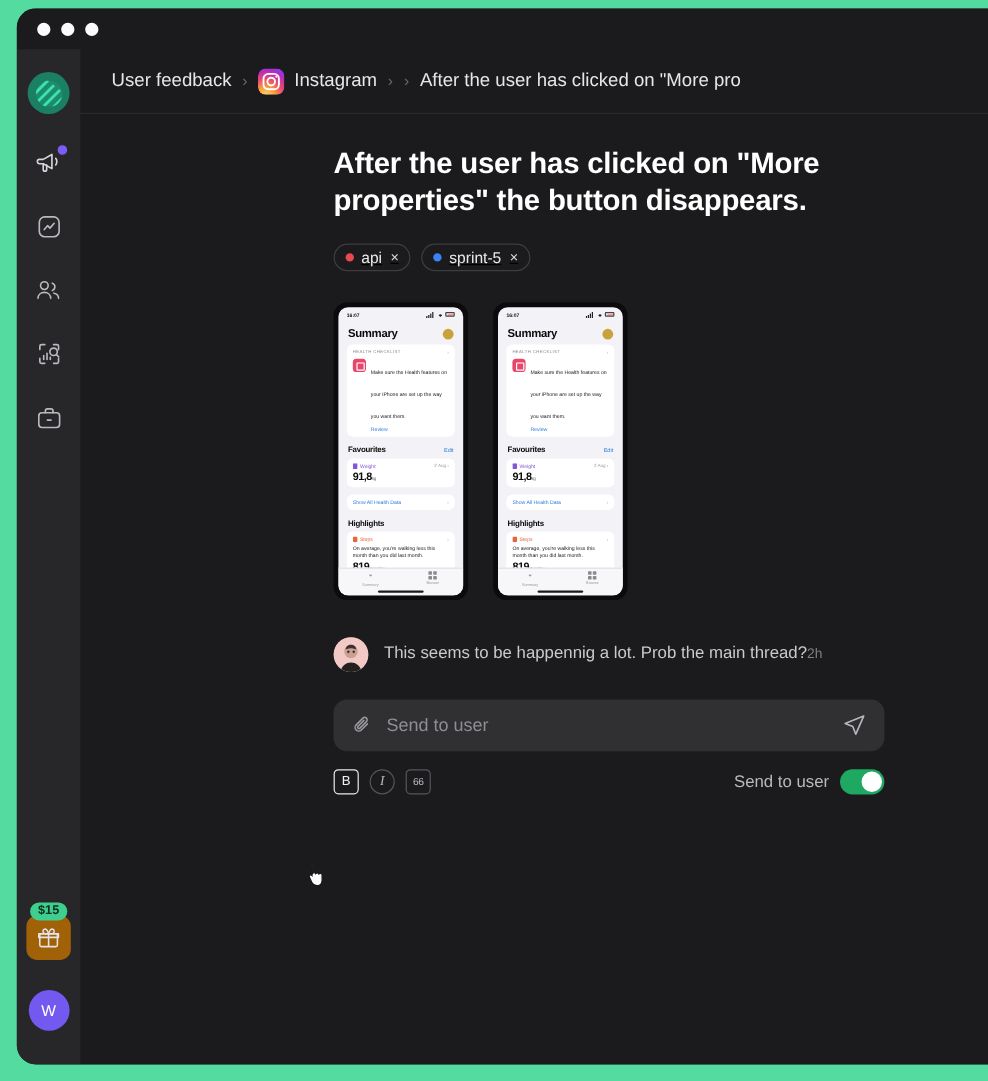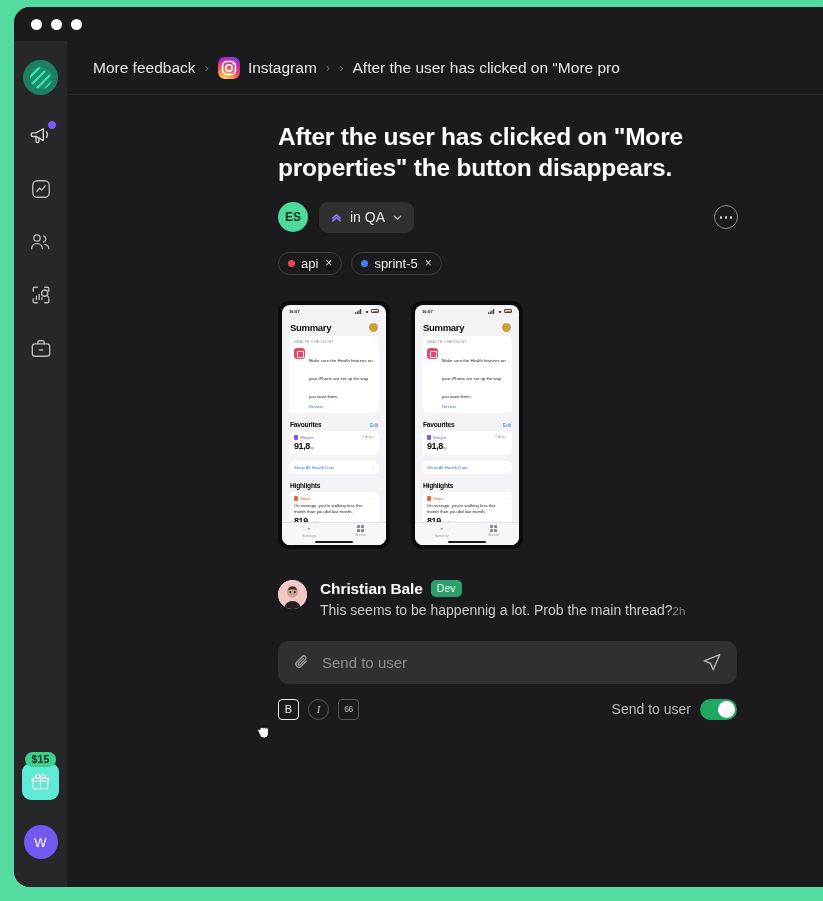--- a/index.html
+++ b/index.html
@@ -71,21 +71,21 @@
     top: 3px; right: 3px;
     width: 10px; height: 10px; border-radius: 50%;
     background: #7b5cf5;
     border: 1.5px solid #272729;
   }
   .rail-spacer { flex: 1 1 auto; }
   .gift-wrap {
     position: relative;
     width: 37px; height: 37px;
     border-radius: 9px;
-    background: #5eead4;
+    background: #a16207;
     display: flex; align-items: center; justify-content: center;
     margin-bottom: 25px;
   }
   .gift-badge {
     position: absolute;
     top: -11px; left: 50%; transform: translateX(-50%);
     background: #3ecf8e;
     color: #0e2e22;
     font-size: 10.5px; font-weight: bold;
     border-radius: 9px;
@@ -418,21 +418,21 @@
           <path d="M11 7s1.4-4.5 3.6-4.5a2.3 2.3 0 0 1 0 4.5H11z"></path>
         </svg>
       </div>
 
       <div class="user-avatar">W</div>
     </div>
 
     <div class="main">
 
       <div class="breadcrumb">
-        <span class="crumb">More feedback</span>
+        <span class="crumb">User feedback</span>
         <span class="crumb-sep">›</span>
         <span class="crumb-group">
           <svg class="ig-icon" viewBox="0 0 24 24">
             <defs>
               <radialGradient id="ig" cx="0.3" cy="1.05" r="1.2">
                 <stop offset="0%" stop-color="#ffd87a"></stop>
                 <stop offset="28%" stop-color="#f9a03c"></stop>
                 <stop offset="55%" stop-color="#e8486f"></stop>
                 <stop offset="78%" stop-color="#b92bbb"></stop>
                 <stop offset="100%" stop-color="#7b3ff2"></stop>
@@ -448,39 +448,20 @@
         <span class="crumb-sep">›</span>
         <span class="crumb-sep">›</span>
         <span class="crumb">After the user has clicked on "More pro</span>
       </div>
 
       <div class="content">
         <div class="col">
 
           <h1 class="title">After the user has clicked on "More properties" the button disappears.</h1>
 
-          <div class="meta-row">
-            <div class="reporter-avatar">ES</div>
-            <div class="status-chip">
-              <svg width="13" height="13" viewBox="0 0 14 14" fill="none" stroke="#8d7cf0" stroke-width="1.7" stroke-linecap="round" stroke-linejoin="round">
-                <path d="M3 7.6l4-3.6 4 3.6"></path>
-                <path d="M3 10.6l4-3.6 4 3.6"></path>
-              </svg>
-              <span>in QA</span>
-              <svg width="11" height="11" viewBox="0 0 12 12" fill="none" stroke="#b9b9c0" stroke-width="1.5" stroke-linecap="round" stroke-linejoin="round">
-                <path d="M2.5 4.5L6 8l3.5-3.5"></path>
-              </svg>
-            </div>
-            <div class="meta-spacer"></div>
-            <div class="more-btn">
-              <i></i>
-              <i></i>
-              <i></i>
-            </div>
-          </div>
 
           <div class="tags">
             <span class="tag">
               <span class="swatch" style="background:#e8494f"></span>
               <span>api</span>
               <span class="x">×</span>
             </span>
             <span class="tag">
               <span class="swatch" style="background:#3b82f6"></span>
               <span>sprint-5</span>
@@ -686,24 +667,20 @@
               <svg width="29" height="29" viewBox="0 0 29 29">
                 <circle cx="14.5" cy="14.5" r="14.5" fill="#f3c9c6"></circle>
                 <circle cx="14.5" cy="12" r="5.6" fill="#caa08e"></circle>
                 <path d="M14.5 9.2c2.6 0 4.4 1 4.4 1.2 0-2.6-2-4.2-4.4-4.2S10 7.8 10 10.4c0-.2 1.9-1.2 4.5-1.2z" fill="#3a3233"></path>
                 <ellipse cx="12.3" cy="12.2" rx="1" ry="1.1" fill="#3a3233"></ellipse>
                 <ellipse cx="16.8" cy="12.2" rx="1" ry="1.1" fill="#3a3233"></ellipse>
                 <path d="M5.6 29c1.1-5.2 4.6-8 8.9-8s7.8 2.8 8.9 8z" fill="#23201f"></path>
               </svg>
             </div>
             <div>
-              <div class="c-name-row">
-                <span class="c-name">Christian Bale</span>
-                <span class="c-badge">Dev</span>
-              </div>
               <div class="c-text">
                 <span>This seems to be happennig a lot. Prob the main thread?</span><span class="ago">2h</span>
               </div>
             </div>
           </div>
 
           <div class="composer">
             <svg width="17" height="17" viewBox="0 0 20 20" fill="none" stroke="#9a9aa1" stroke-width="1.5" stroke-linecap="round" stroke-linejoin="round">
               <path d="M15.5 8.5l-6 6a3.5 3.5 0 0 1-5-5l6.6-6.6a2.4 2.4 0 0 1 3.4 3.4l-6.6 6.6a1.3 1.3 0 0 1-1.8-1.8l6-6"></path>
             </svg>

